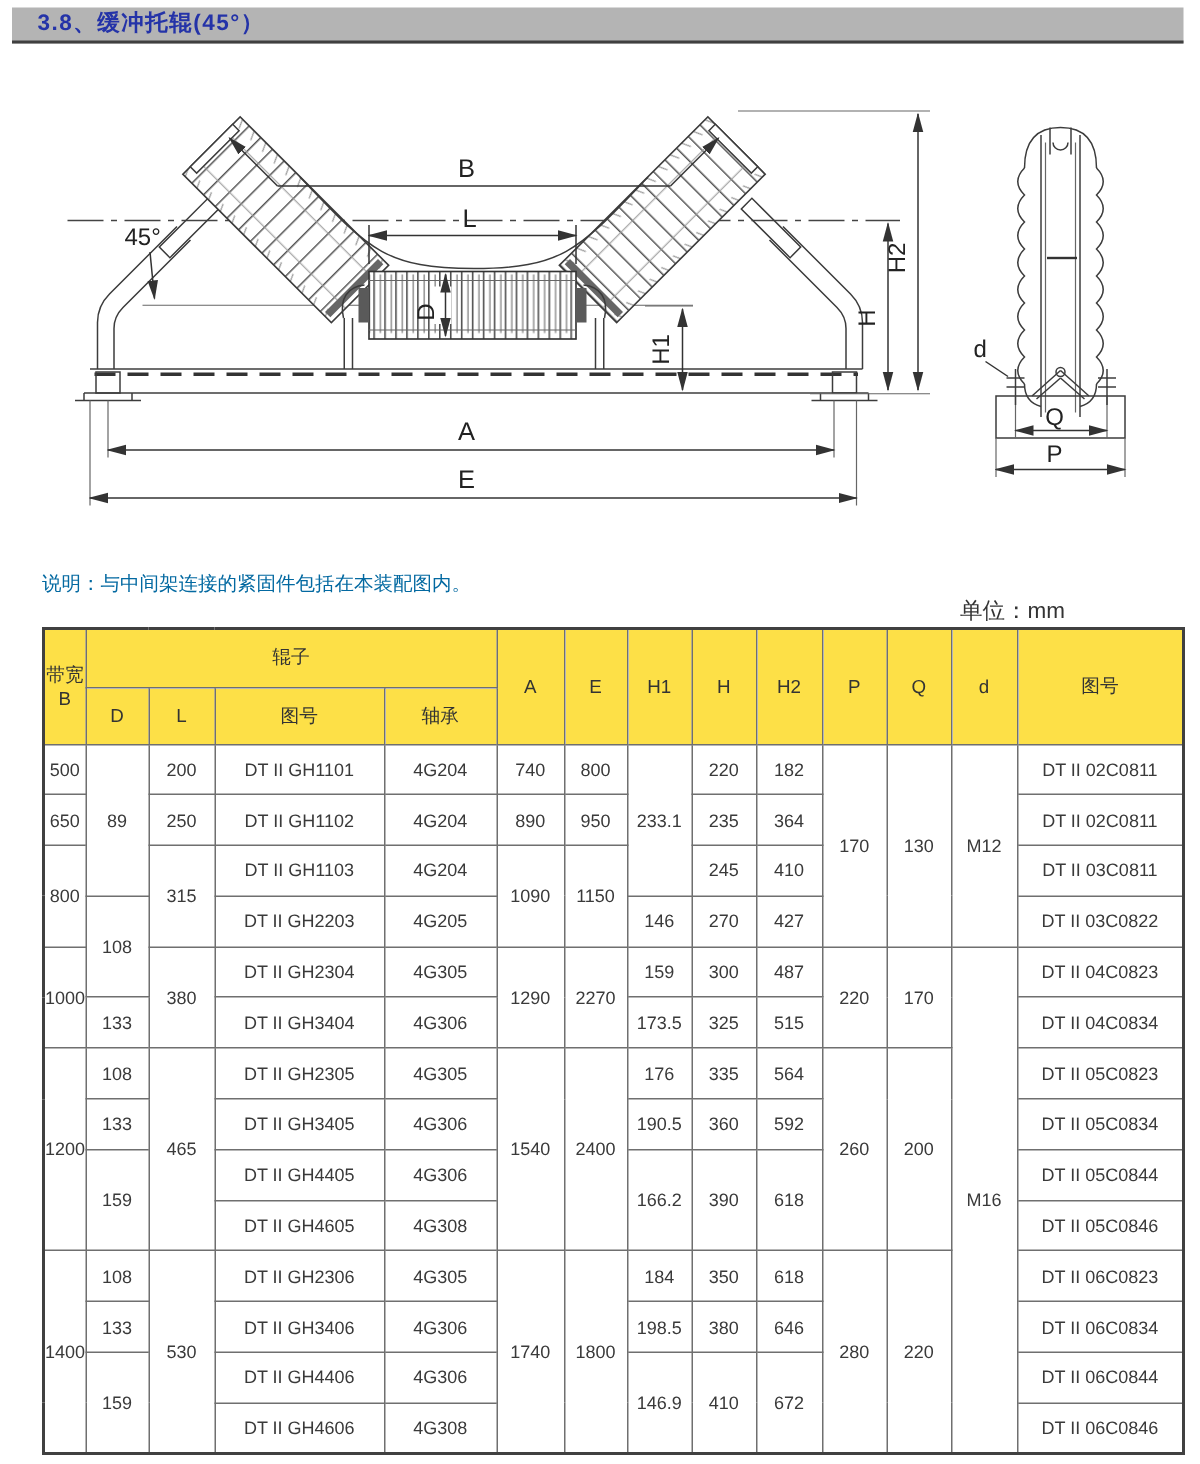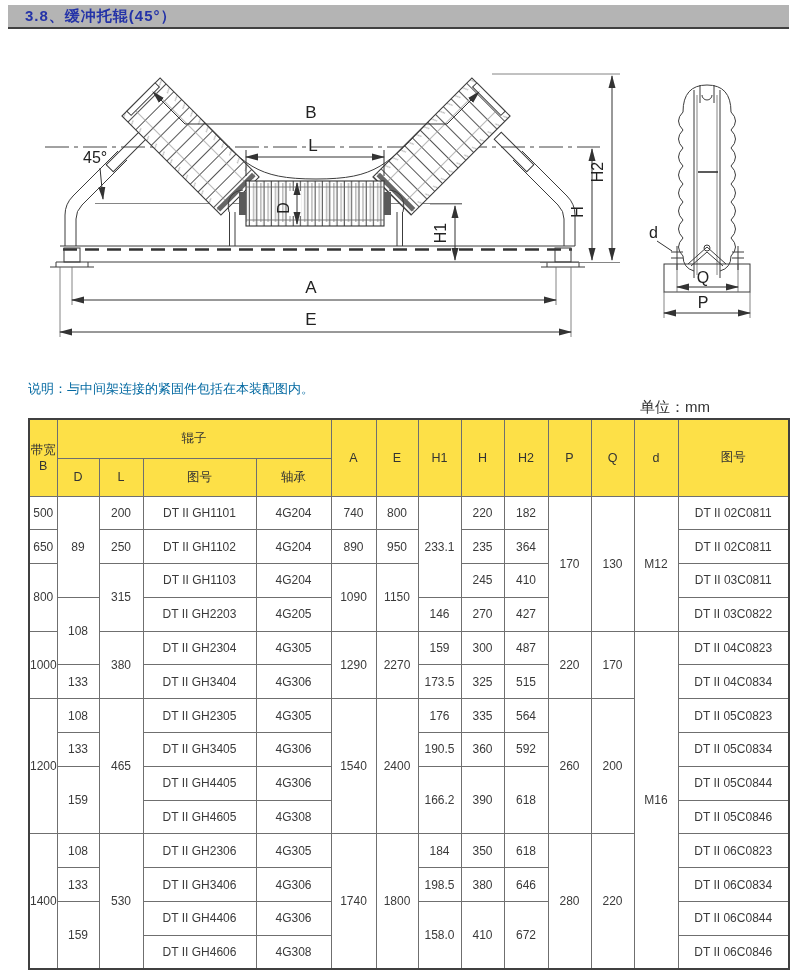--- a/index.html
+++ b/index.html
@@ -406,21 +406,21 @@
         <td>4G306</td>
         <td>198.5</td>
         <td>380</td>
         <td>646</td>
         <td>DT II 06C0834</td>
       </tr>
       <tr>
         <td rowspan="2">159</td>
         <td>DT II GH4406</td>
         <td>4G306</td>
-        <td rowspan="2">158.0</td>
+        <td rowspan="2">146.9</td>
         <td rowspan="2">410</td>
         <td rowspan="2">672</td>
         <td>DT II 06C0844</td>
       </tr>
       <tr>
         <td>DT II GH4606</td>
         <td>4G308</td>
         <td>DT II 06C0846</td>
       </tr>
     </tbody>

